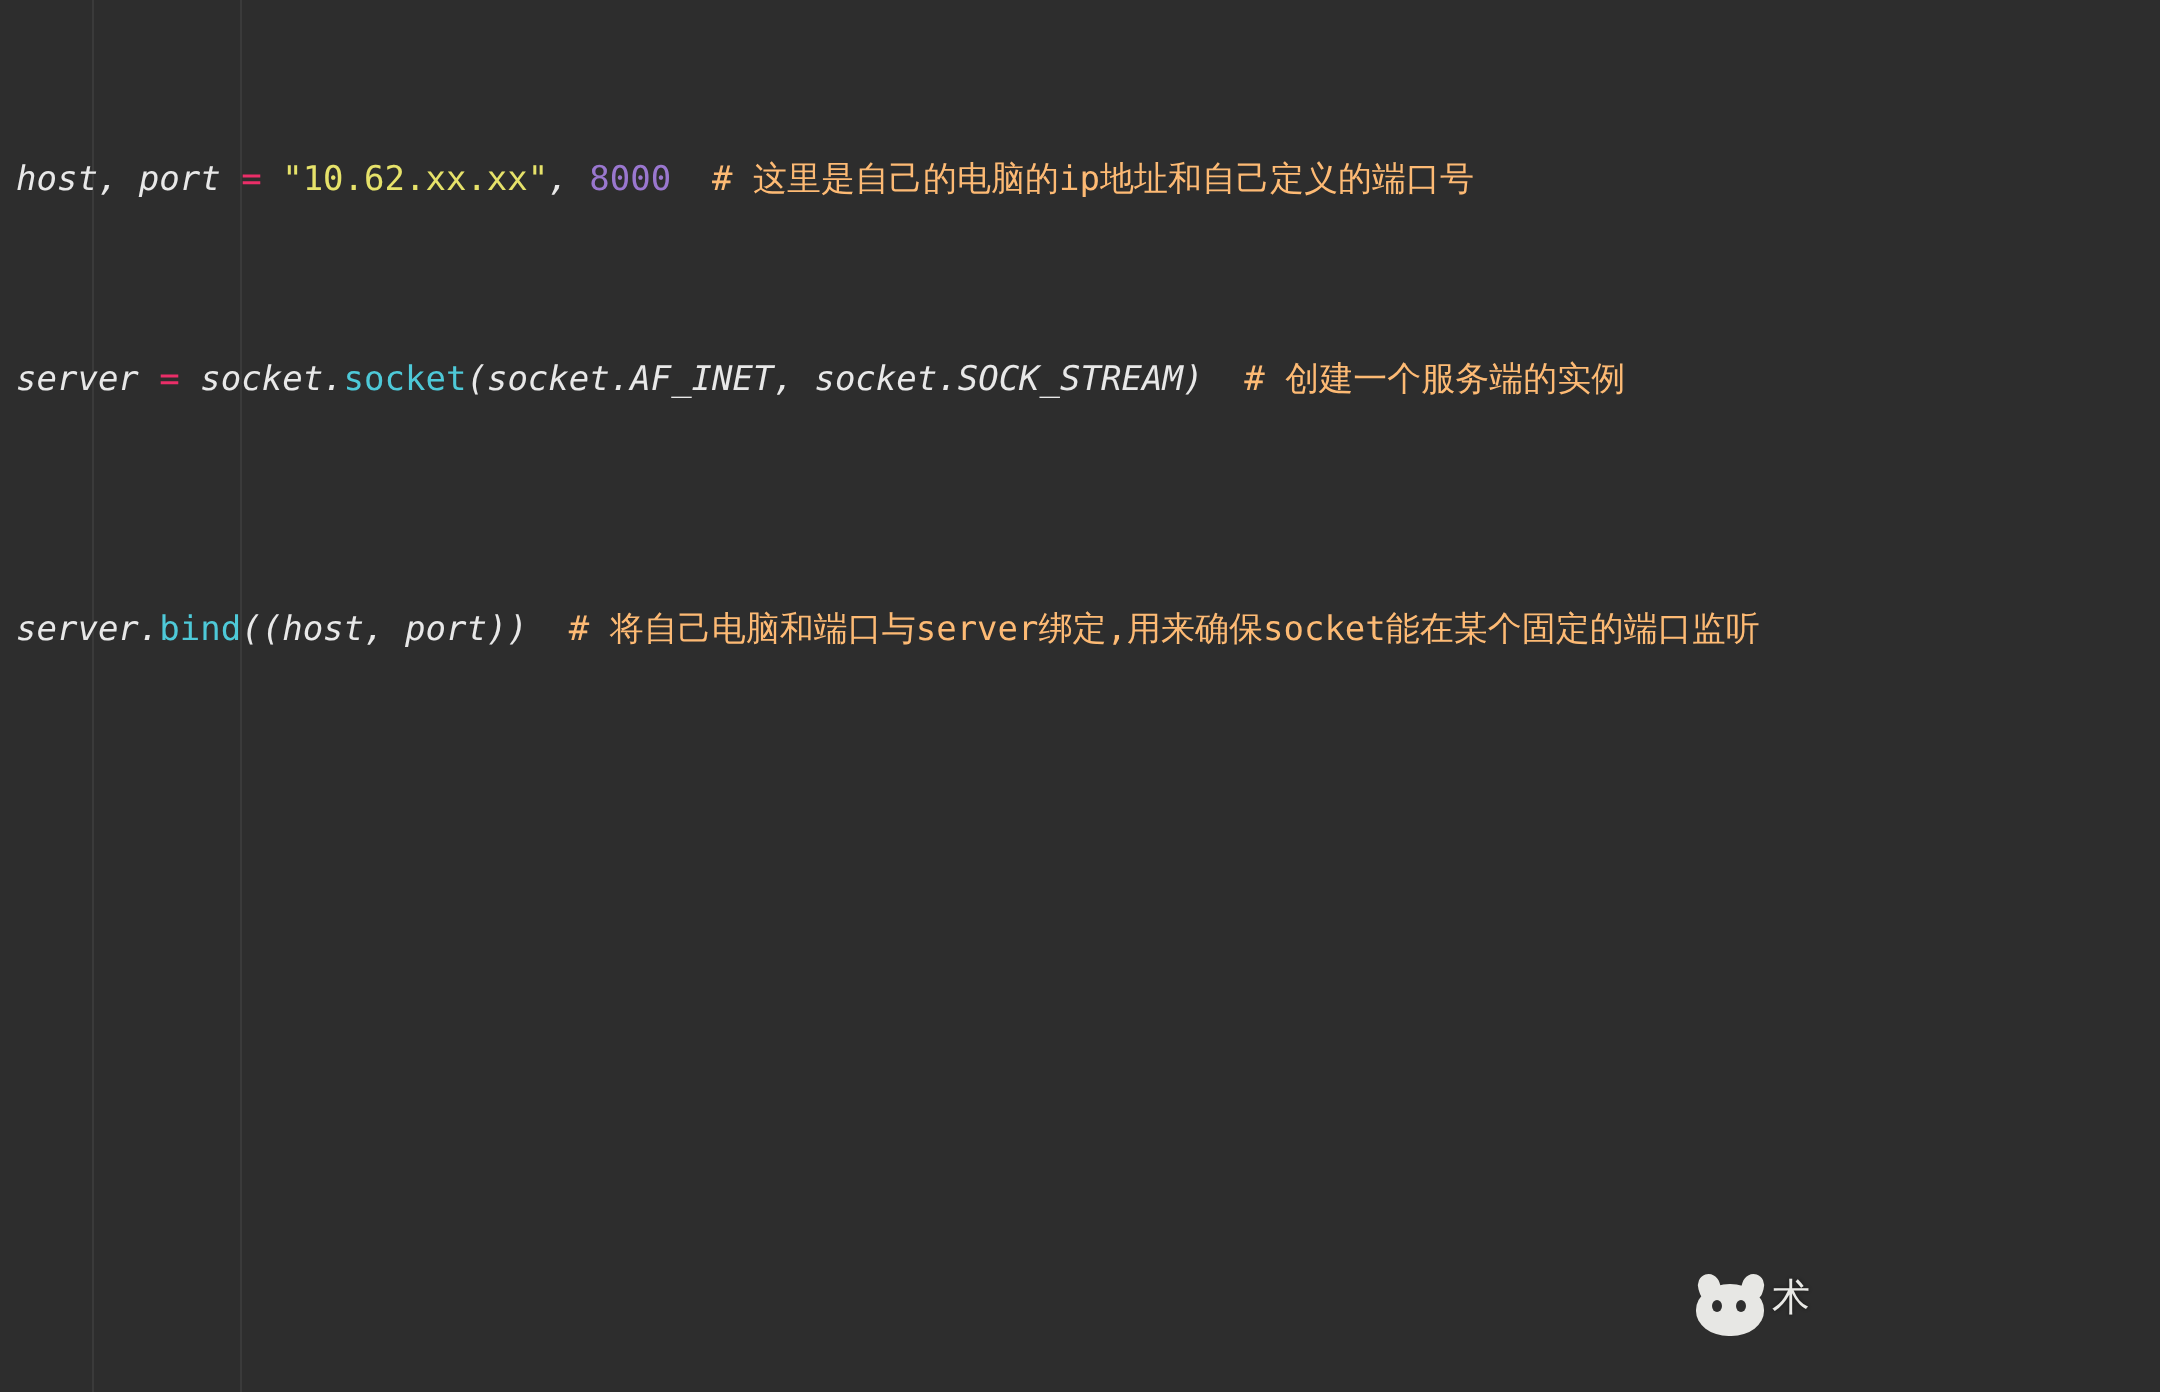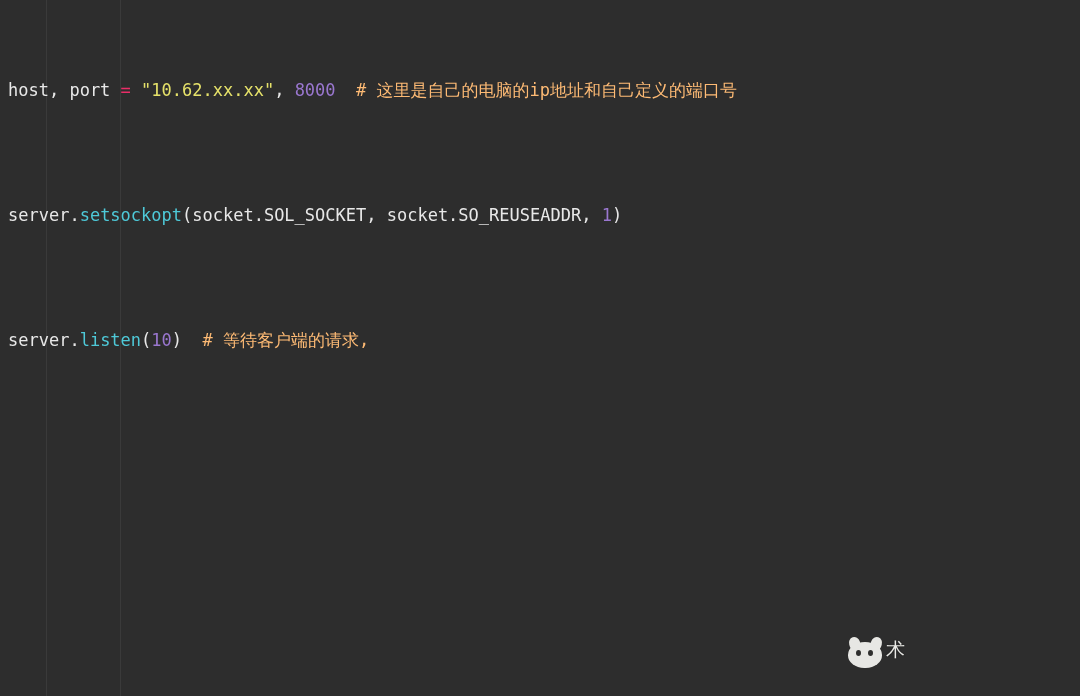--- a/index.html
+++ b/index.html
@@ -37,21 +37,21 @@
     line-height: 25px;
     white-space: pre;
     letter-spacing: 0px;
     z-index: 2;
   }
   .line {
     height: 25px;
     white-space: pre;
   }
   
-  .t-plain   { color: #e8e8e8; }          
+  .t-plain   { color: #e8e8e8; font-style: italic; }          
   .t-num     { color: #9a77cf; text-align: right; }
   .t-fn      { color: #4ec9d8; }  
   .t-str     { color: #e6e26a; }
   .t-op      { color: #ea2e68; }
   .t-comment { color: #fdba74; }
 
   
   #watermark {
     position: absolute;
     left: 838px;
@@ -108,25 +108,25 @@
 
 <div id="editor">
 
   <div class="guide" style="left:46px;"></div>
   <div class="guide" style="left:120px;"></div>
 
   <div id="code">
 
     <div class="line"><span class="t-plain">host, port </span><span class="t-op">=</span><span class="t-str"> "10.62.xx.xx"</span><span class="t-plain">, </span><span class="t-num">8000</span><span class="t-comment">  # 这里是自己的电脑的ip地址和自己定义的端口号</span></div>
 
-
-    <div class="line"><span class="t-plain">server.</span><span class="t-fn">setsockopt</span><span class="t-plain">(socket.SOL_SOCKET, socket.SO_REUSEADDR, </span><span class="t-num">1</span><span class="t-plain">)</span></div>
+    <div class="line"><span class="t-plain">server </span><span class="t-op">=</span><span class="t-plain"> socket.</span><span class="t-fn">socket</span><span class="t-plain">(socket.AF_INET, socket.SOCK_STREAM)</span><span class="t-comment">  # 创建一个服务端的实例</span></div>
 
 
-    <div class="line"><span class="t-plain">server.</span><span class="t-fn">listen</span><span class="t-plain">(</span><span class="t-num">10</span><span class="t-plain">)</span><span class="t-comment">  # 等待客户端的请求,</span></div>
+    <div class="line"><span class="t-plain">server.</span><span class="t-fn">bind</span><span class="t-plain">((host, port))</span><span class="t-comment">  # 将自己电脑和端口与server绑定,用来确保socket能在某个固定的端口监听</span></div>
+
 
 
     <div class="line"> </div>
 
     
 
     
 
     
 

